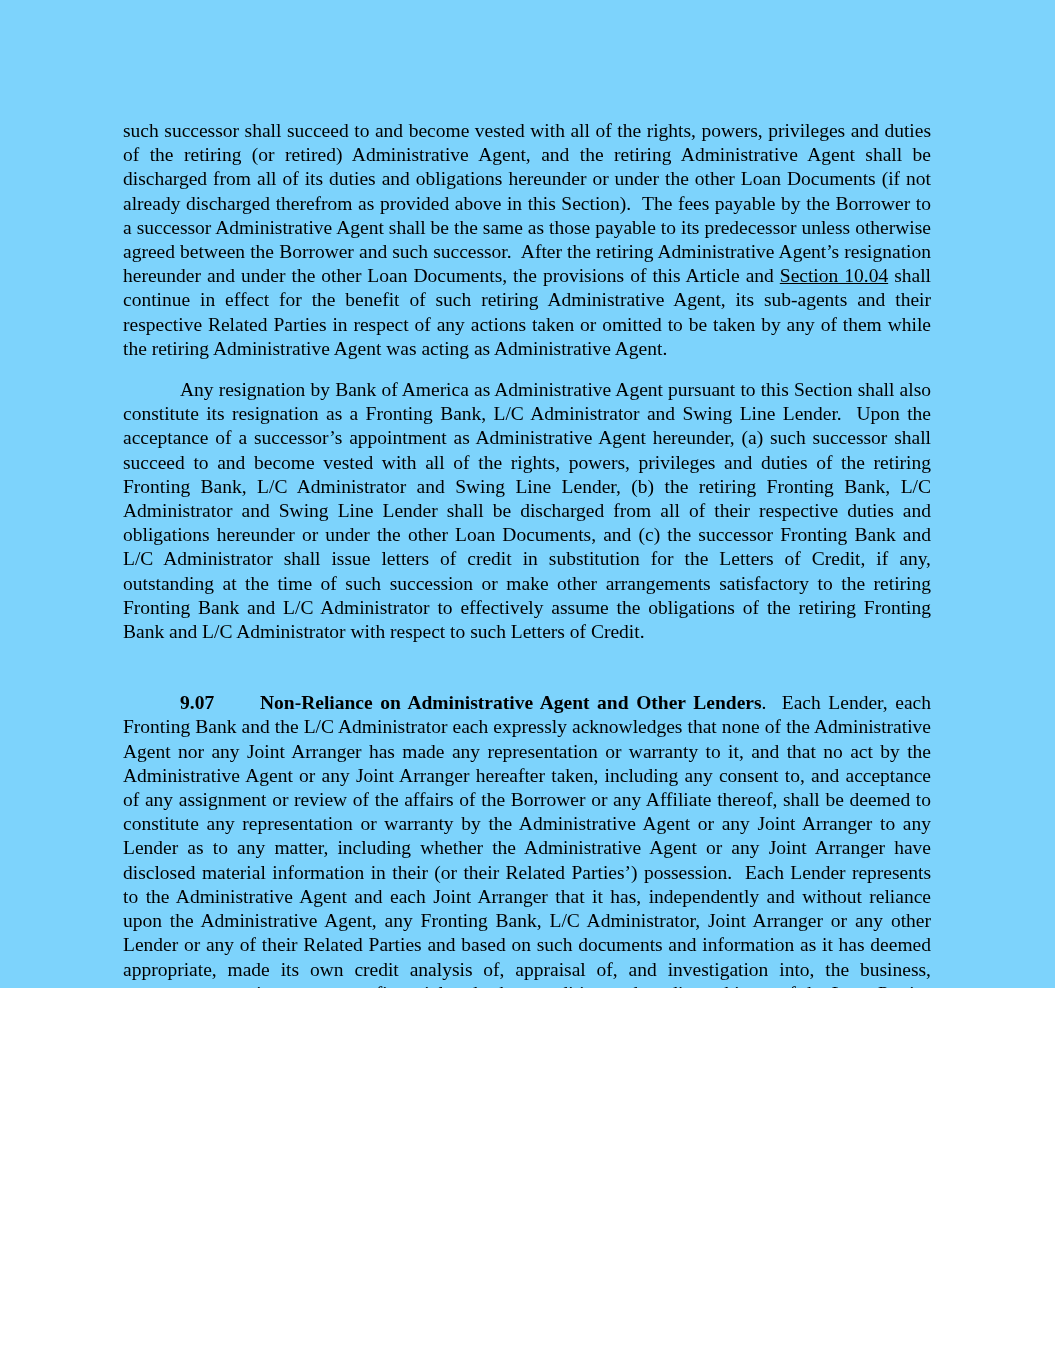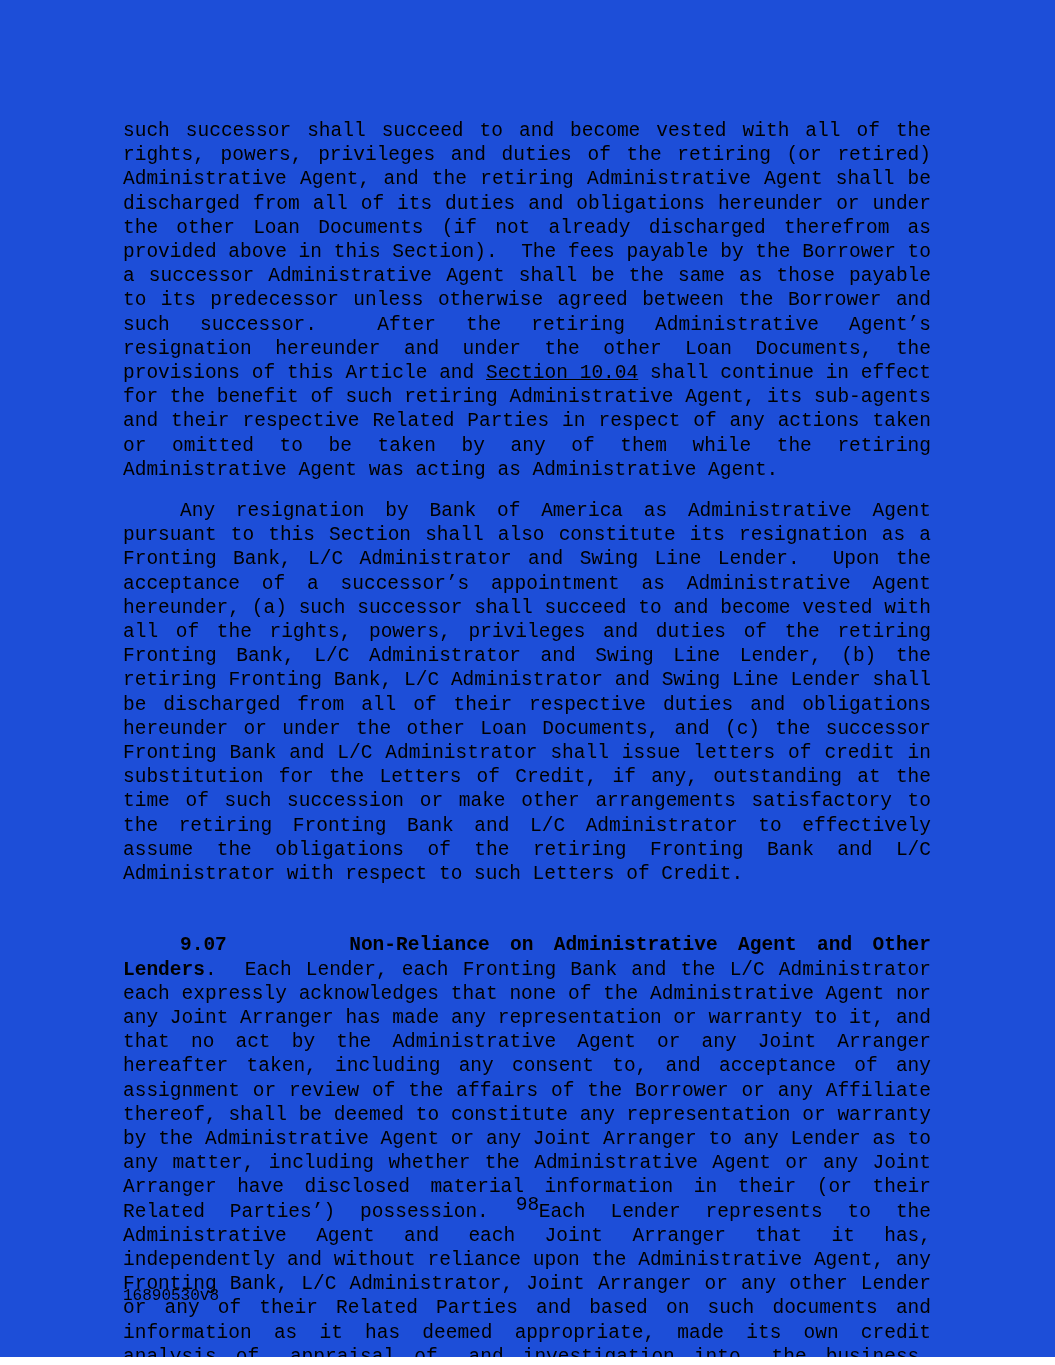--- a/index.html
+++ b/index.html
@@ -3,24 +3,24 @@
 <meta charset="utf-8">
 <style>
   html, body {
     margin: 0;
     padding: 0;
     background: #ffffff;
   }
   .page {
     position: relative;
     width: 1055px;
-    height: 1357px;
-    background: #1d4ed8;
+    height: 988px;
+    background: #7dd3fc;
     color: #000000;
-    font-family: Liberation Mono, monospace;
+    font-family: Liberation Serif, serif;
     overflow: hidden;
   }
   .doc-body {
     position: absolute;
     left: 123px;
     top: 119px;
     width: 808px;
     font-size: 19.5px;
     line-height: 24.2px;
     text-align: justify;

